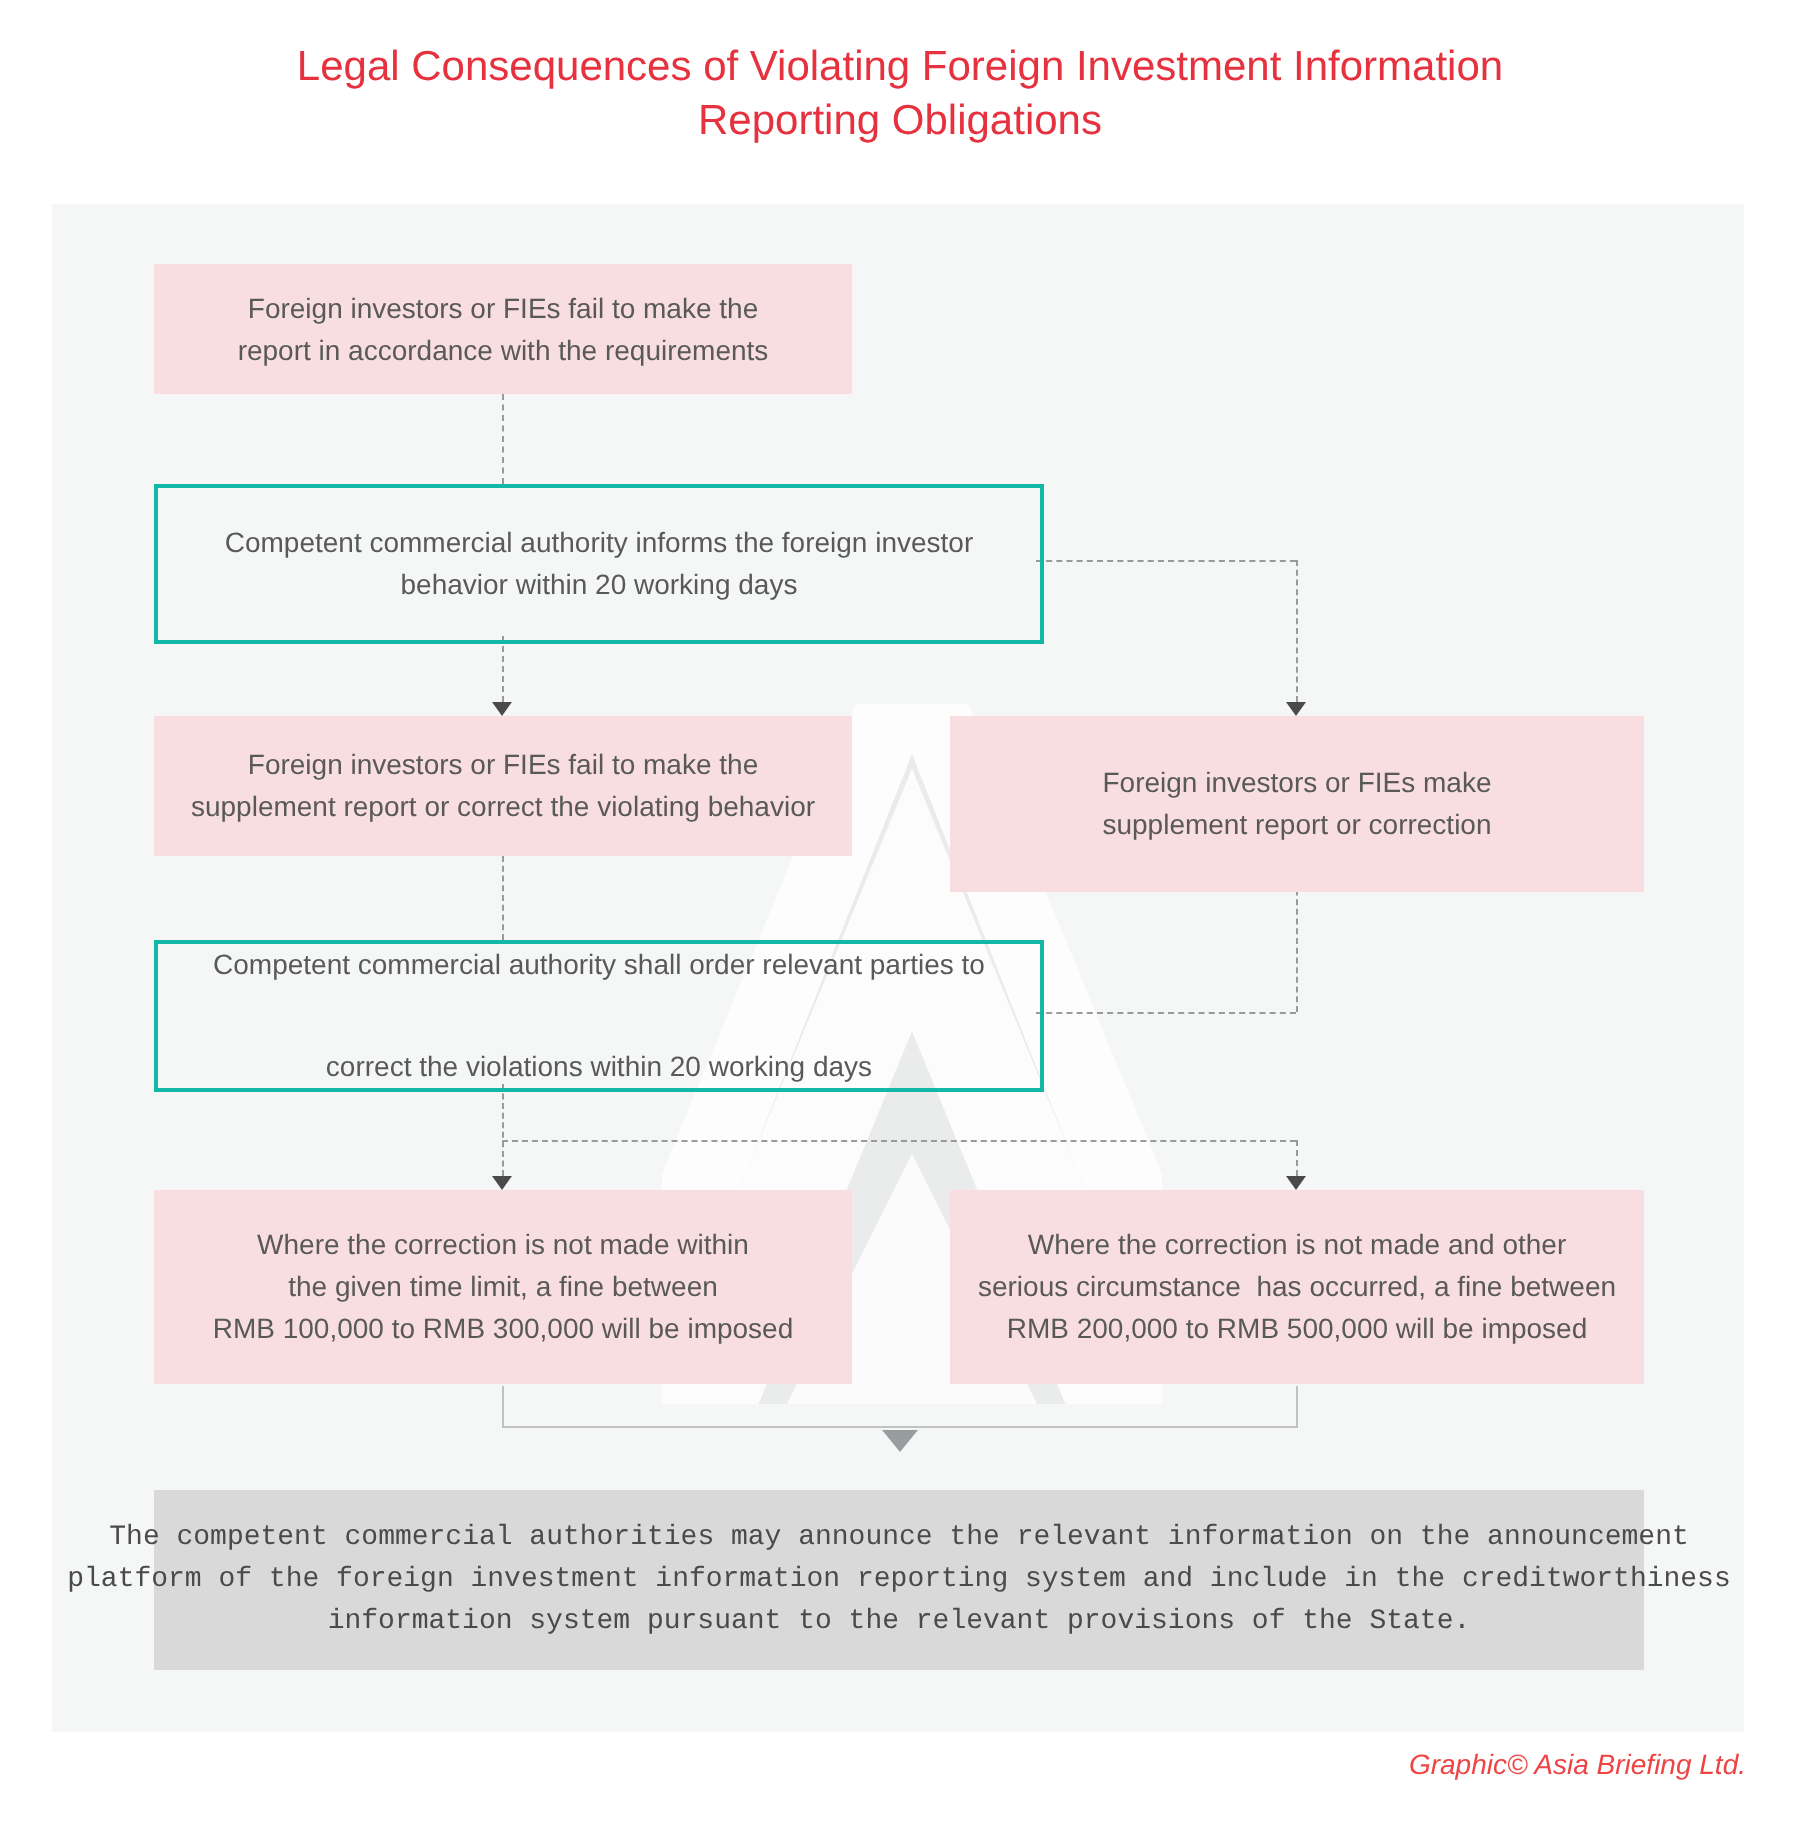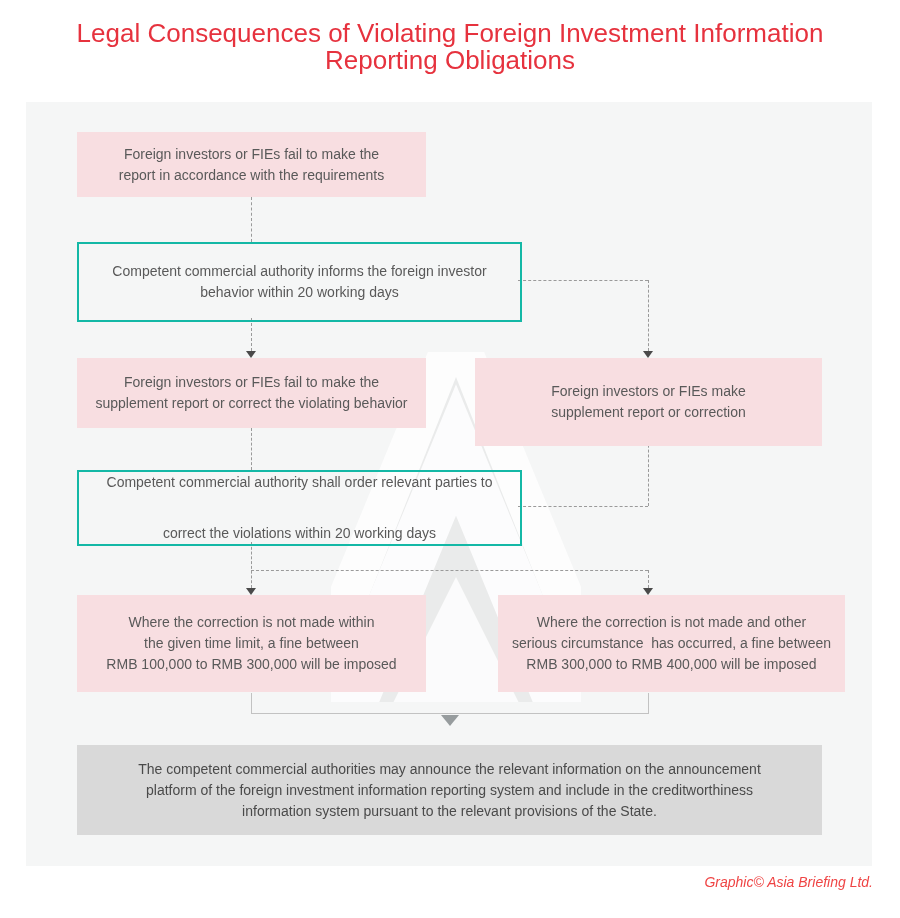--- a/index.html
+++ b/index.html
@@ -2,21 +2,21 @@
 <html><head>
 <meta charset="utf-8">
 <style>
   html,body { margin:0; padding:0; background:#ffffff; }
   .page {
     position:relative; width:900px; height:918px; overflow:hidden;
     background:#ffffff; font-family:"Liberation Sans", sans-serif;
   }
   .title {
     position:absolute; top:20px; left:0; width:900px;
-    text-align:center; color:#e6323e; font-size:26px; line-height:27px;
+    text-align:center; color:#e6323e; font-size:21px; line-height:27px;
   }
   .canvas {
     position:absolute; left:26px; top:102px; width:846px; height:764px;
     background:#f5f6f6;
   }
   .watermark { position:absolute; left:305px; top:250px; width:250px; height:350px; }
   .box {
     position:absolute; display:flex; flex-direction:column;
     justify-content:center; align-items:center;
     color:#595959; font-size:14px; line-height:21px; text-align:center;
@@ -42,22 +42,22 @@
     position:absolute; right:27px; top:874px;
     font-style:italic; font-size:14px; color:#ef4444;
   }
   
   .b1 { left:51px;  top:30px;  width:349px; height:65px; }
   .b2 { left:51px;  top:140px; width:441px; height:76px; }
   .b3 { left:51px;  top:256px; width:349px; height:70px; }
   .b4 { left:449px; top:256px; width:347px; height:88px; }
   .b5 { left:51px;  top:368px; width:441px; height:72px;justify-content:space-between; }
   .b6 { left:51px;  top:493px; width:349px; height:97px; }
-  .b7 { left:472px; top:493px; width:347px; height:97px; }
-  .b8 { left:51px;  top:643px; width:745px; height:90px; }
+  .b7 { left:449px; top:493px; width:347px; height:97px; }
+  .b8 { left:51px;  top:643px; width:745px; height:90px;font-family:Liberation Mono, monospace; }
 </style>
 </head>
 <body>
 
 <div class="page">
 
   <div class="title">
     <div>Legal Consequences of Violating Foreign Investment Information</div>
     <div>Reporting Obligations</div>
   </div>
@@ -124,21 +124,21 @@
 
     <div class="box pink b6">
       <div class="bline">Where the correction is not made within</div>
       <div class="bline">the given time limit, a fine between</div>
       <div class="bline">RMB 100,000 to RMB 300,000 will be imposed</div>
     </div>
 
     <div class="box pink b7">
       <div class="bline">Where the correction is not made and other</div>
       <div class="bline">serious circumstance  has occurred, a fine between</div>
-      <div class="bline">RMB 300,000 to RMB 400,000 will be imposed</div>
+      <div class="bline">RMB 200,000 to RMB 500,000 will be imposed</div>
     </div>
 
     <div class="box annc b8">
       <div class="bline">The competent commercial authorities may announce the relevant information on the announcement</div>
       <div class="bline">platform of the foreign investment information reporting system and include in the creditworthiness</div>
       <div class="bline">information system pursuant to the relevant provisions of the State.</div>
     </div>
 
   </div>
 

